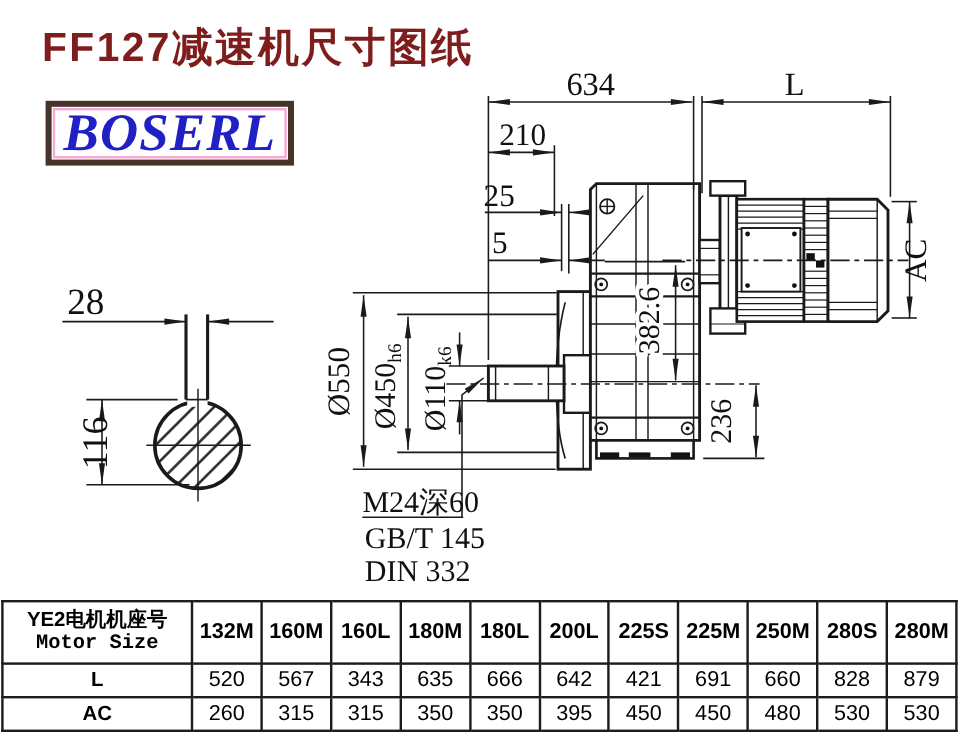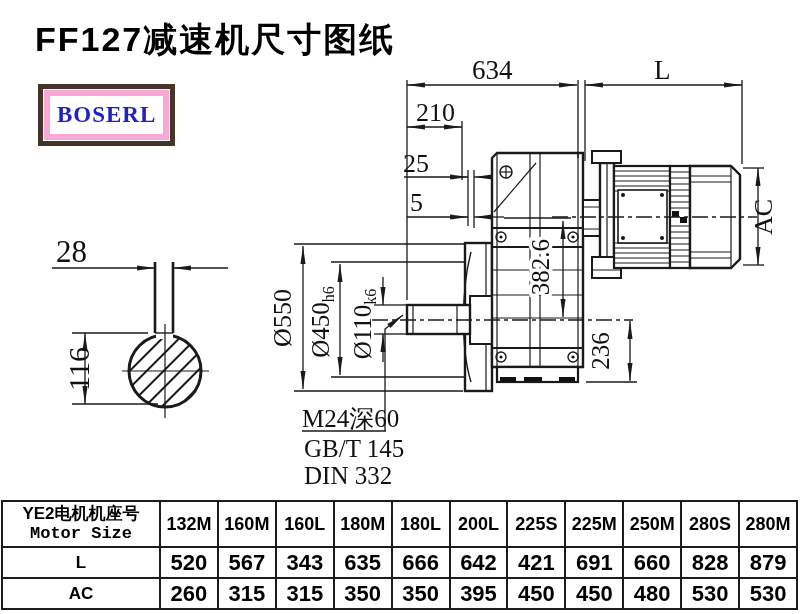--- a/index.html
+++ b/index.html
@@ -1,36 +1,36 @@
 <!DOCTYPE html>
 <html><head>
 <meta charset="utf-8">
 <style>
   html,body{margin:0;padding:0;background:#fff;}
   #page{position:relative;width:800px;height:614px;background:#fff;font-family:"Liberation Sans",sans-serif;overflow:hidden;}
-  #title{position:absolute;left:35px;top:17px;font-size:34px;font-weight:bold;color:#000000;letter-spacing:2px;}
+  #title{position:absolute;left:35px;top:17px;font-size:34px;font-weight:bold;color:#7f1d1d;letter-spacing:2px;}
   #logo{position:absolute;left:38px;top:84px;border:5px solid #46332a;background:#fff;padding:1px;}
-  #logo-inner{border:6px solid #f9a8d4;padding:0 7px;font-family:"Liberation Serif",serif;font-weight:bold;font-size:23px;line-height:38px;color:#2020c4;letter-spacing:1px;}
+  #logo-inner{border:2px solid #f9a8d4;padding:0 7px;font-family:"Liberation Serif",serif;font-weight:bold;font-size:44px;line-height:38px;color:#2020c4;letter-spacing:1px;font-style:italic;}
   svg{position:absolute;left:0;top:0;}
   svg text{font-family:"Liberation Serif",serif;fill:#111;}
   .hal{paint-order:stroke;stroke:#fff;stroke-width:7px;}
   .ol{stroke:#1a1a1a;fill:none;}
   .fw{fill:#fff;stroke:#1a1a1a;}
   .dim{stroke:#1a1a1a;stroke-width:1.3;fill:none;}
   .cl{stroke:#1a1a1a;stroke-width:1.35;fill:none;stroke-dasharray:16 4 4 4;}
   #tablewrap{position:absolute;left:1px;top:500px;width:797px;height:110px;}
   table{border-collapse:collapse;width:100%;height:100%;table-layout:fixed;}
   td{border:2px solid #1c1c1c;text-align:center;vertical-align:middle;padding:0;color:#000;}
   td.c0{width:156px;}
   tr.hd{height:29px;}
   tr.dr{height:22px;}
   .h1{font-size:17px;font-weight:bold;line-height:20px;}
   .h2{font-family:"Liberation Mono",monospace;font-weight:bold;font-size:17px;line-height:20px;}
   .ch{font-size:18px;font-weight:bold;}
-  .cv{font-size:22px;font-weight:bold;}
+  .cv{font-size:18px;font-weight:normal;}
   .rl{font-size:17px;font-weight:bold;}
 </style>
 </head>
 <body>
 
 <div id="page">
   <div id="title">FF127减速机尺寸图纸</div>
   <div id="logo">
     <div id="logo-inner">BOSERL</div>
   </div>

